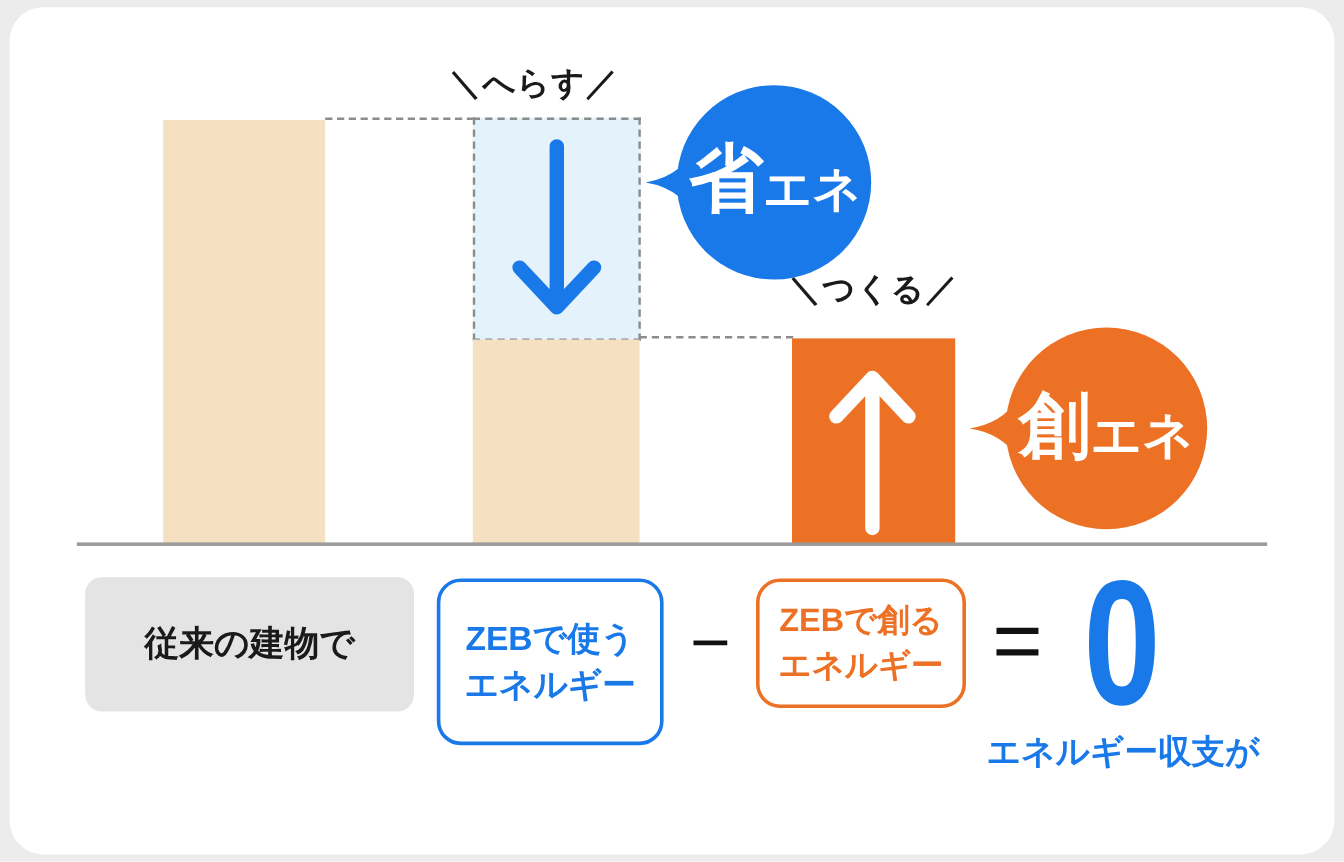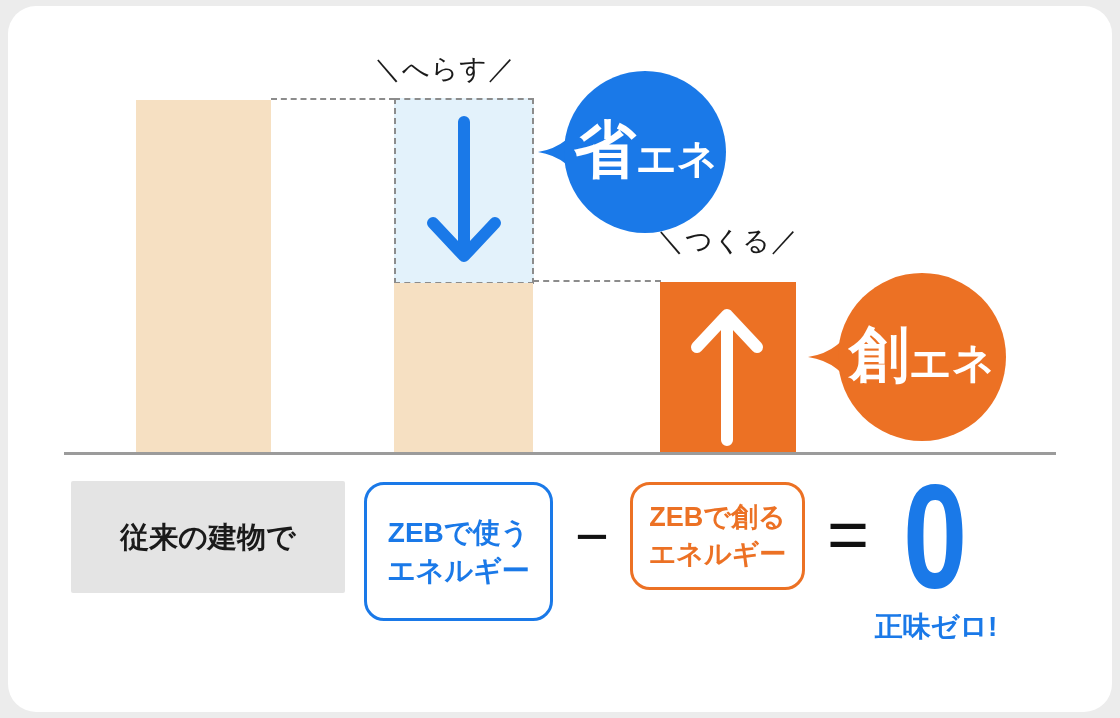--- a/index.html
+++ b/index.html
@@ -29,21 +29,21 @@
     position:absolute;left:394px;top:98px;width:140px;height:186px;
     box-sizing:border-box;background:#E3F2FB;border:2px dashed #8C8C8C;
   }
 
   
   .baseline{position:absolute;left:64px;top:452px;width:992px;height:3px;background:#9B9B9B;}
 
   
   .callout{
     position:absolute;width:160px;text-align:center;
-    font-size:27px;line-height:34px;color:#1A1A1A;font-weight:400;
+    font-size:27px;line-height:34px;color:#1A1A1A;font-weight:700;
     letter-spacing:1px;white-space:nowrap;
   }
   .callout-reduce{left:365px;top:52px;}
   .callout-create{left:648px;top:224px;}
 
   
   .bubble-svg{position:absolute;}
   .bubble-save-svg{left:530px;top:67px;}
   .bubble-create-svg{left:800px;top:269px;}
   .bubble-text{
@@ -52,21 +52,21 @@
   }
   .bubble-text-save{left:564px;top:71px;width:164px;height:162px;align-items:center;}
   .bubble-text-create{left:838px;top:273px;width:168px;height:168px;align-items:center;}
   .bubble-text .em{font-size:62px;line-height:62px;position:relative;top:-2px;}
   .bubble-text .rest{font-size:40px;line-height:40px;margin-left:0;position:relative;top:6px;}
   .bubble-text-create .em{font-size:60px;line-height:60px;}
   .bubble-text-create .rest{font-size:42px;line-height:42px;}
 
   
   .label-box{
-    position:absolute;box-sizing:border-box;border-radius:2px;
+    position:absolute;box-sizing:border-box;border-radius:14px;
     display:flex;flex-direction:column;align-items:center;justify-content:center;
     text-align:center;white-space:nowrap;
   }
   .box-conventional{
     left:71px;top:481px;width:274px;height:112px;background:#E4E4E4;
     color:#1A1A1A;font-size:29px;line-height:38px;font-weight:600;
   }
   .box-zeb-use{
     left:364px;top:482px;width:189px;height:139px;background:#ffffff;
     border:3px solid #1A79E8;border-radius:20px;
@@ -160,16 +160,16 @@
   <div class="label-box box-zeb-create">
     <span>ZEBで創る</span>
     <span>エネルギー</span>
   </div>
 
   <div class="operator op-equals">=</div>
 
   <div class="zero">0</div>
 
   <div class="zero-caption">
-    <div>正味ゼロ!</div>
+    <div>エネルギー収支が</div>
   </div>
 
 </div>
 
 </body></html>

